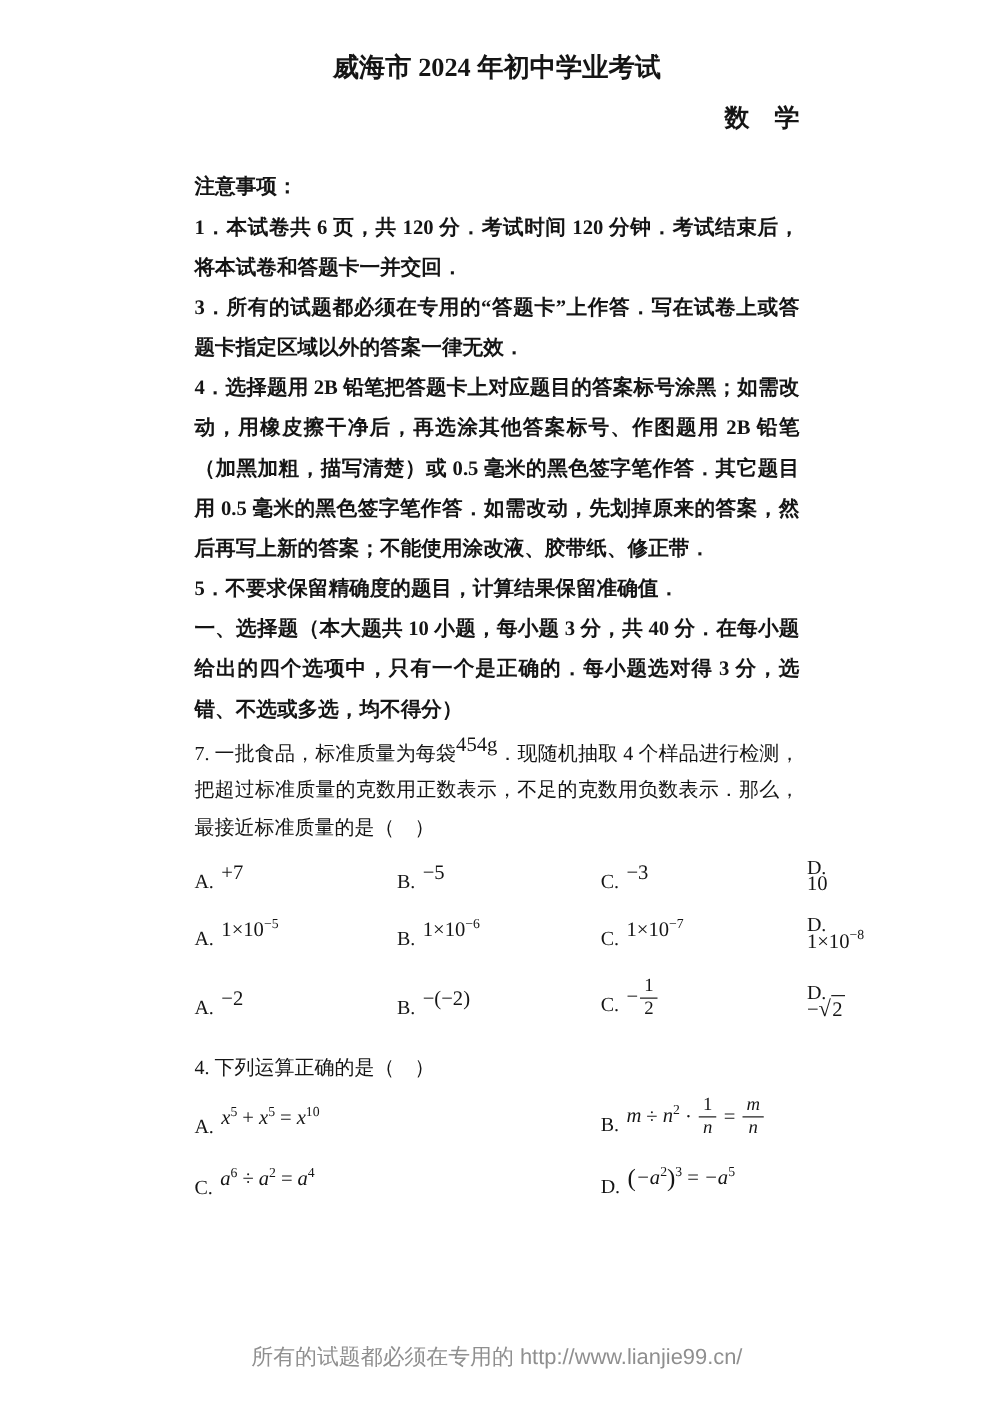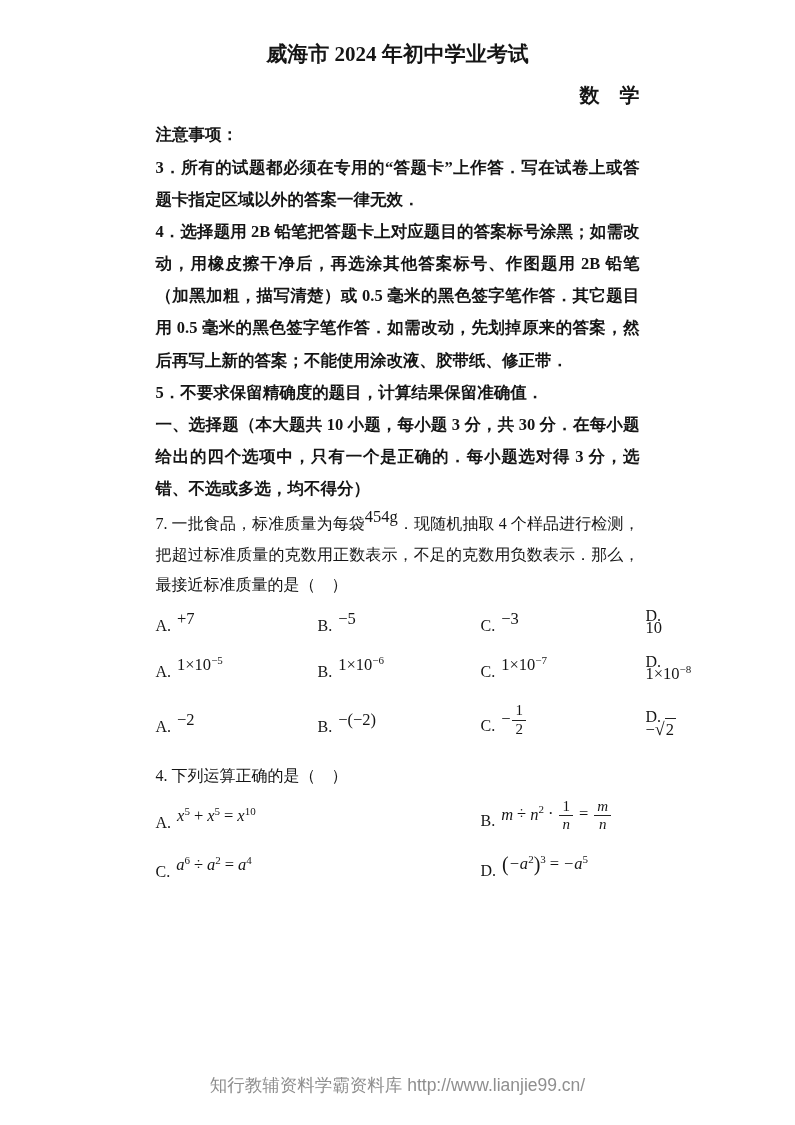--- a/index.html
+++ b/index.html
@@ -28,21 +28,21 @@
     font-weight: bold;
     margin-top: 12px;
     line-height: 1.4;
   }
   .notice { font-weight: bold; font-size: 16.5px; }
   .notice p {
     margin: 0;
     line-height: 1.95;
     text-align: justify;
   }
-  .notice .notice-heading { margin-top: 10px; }
+  .notice .notice-heading { margin-top: 24px; }
   .section-heading {
     margin: 0;
     font-weight: bold;
     font-size: 16.5px;
     line-height: 1.95;
     text-align: justify;
   }
   .question {
     margin: 4px 0 0 0;
     font-size: 16px;
@@ -98,26 +98,27 @@
 </head>
 <body>
 
 <div class="page">
 
   <h1 class="exam-title">威海市 2024 年初中学业考试</h1>
   <div class="exam-subject">数　学</div>
 
   <div class="notice">
     <p class="notice-heading">注意事项：</p>
+    <p>1．本试卷共 6 页，共 120 分．考试时间 120 分钟．考试结束后，将本试卷和答题卡一并交回．</p>
     <p>3．所有的试题都必须在专用的“答题卡”上作答．写在试卷上或答题卡指定区域以外的答案一律无效．</p>
     <p>4．选择题用 2B 铅笔把答题卡上对应题目的答案标号涂黑；如需改动，用橡皮擦干净后，再选涂其他答案标号、作图题用 2B 铅笔（加黑加粗，描写清楚）或 0.5 毫米的黑色签字笔作答．其它题目用 0.5 毫米的黑色签字笔作答．如需改动，先划掉原来的答案，然后再写上新的答案；不能使用涂改液、胶带纸、修正带．</p>
     <p>5．不要求保留精确度的题目，计算结果保留准确值．</p>
   </div>
 
-  <p class="section-heading">一、选择题（本大题共 10 小题，每小题 3 分，共 30 分．在每小题给出的四个选项中，只有一个是正确的．每小题选对得 3 分，选错、不选或多选，均不得分）</p>
+  <p class="section-heading">一、选择题（本大题共 10 小题，每小题 3 分，共 40 分．在每小题给出的四个选项中，只有一个是正确的．每小题选对得 3 分，选错、不选或多选，均不得分）</p>
 
   <p class="question"><span>7. 一批食品，标准质量为每袋</span><span class="math raised">454g</span><span>．现随机抽取 4 个样品进行检测，把超过标准质量的克数用正数表示，不足的克数用负数表示．那么，最接近标准质量的是（　）</span></p>
   <div class="options-row">
     <div><span class="opt-label">A.</span><span class="math raised">+7</span></div>
     <div><span class="opt-label">B.</span><span class="math raised">−5</span></div>
     <div><span class="opt-label">C.</span><span class="math raised">−3</span></div>
     <div><span class="opt-label">D.</span><span class="math raised">10</span></div>
   </div>
 
   <div class="options-row">
@@ -135,15 +136,15 @@
   </div>
 
   <p class="question">4. 下列运算正确的是（　）</p>
   <div class="options-grid2">
     <div><span class="opt-label">A.</span><span class="math raised"><span class="it">x</span><sup>5</sup><span class="op">+</span><span class="it">x</span><sup>5</sup><span class="op">=</span><span class="it">x</span><sup>10</sup></span></div>
     <div><span class="opt-label">B.</span><span class="math raised"><span class="it">m</span><span class="op">÷</span><span class="it">n</span><sup>2</sup><span class="op">·</span><span class="frac"><span class="num">1</span><span class="den it">n</span></span><span class="op">=</span><span class="frac"><span class="num it">m</span><span class="den it">n</span></span></span></div>
     <div><span class="opt-label">C.</span><span class="math raised"><span class="it">a</span><sup>6</sup><span class="op">÷</span><span class="it">a</span><sup>2</sup><span class="op">=</span><span class="it">a</span><sup>4</sup></span></div>
     <div><span class="opt-label">D.</span><span class="math raised"><span class="bigpar">(</span><span class="it">−a</span><sup>2</sup><span class="bigpar">)</span><sup>3</sup><span class="op">=</span><span class="it">−a</span><sup>5</sup></span></div>
   </div>
 
-  <div class="page-footer">知行教辅资料学霸资料库 http://www.lianjie99.cn/</div>
+  <div class="page-footer">所有的试题都必须在专用的 http://www.lianjie99.cn/</div>
 
 </div>
 
 </body></html>

